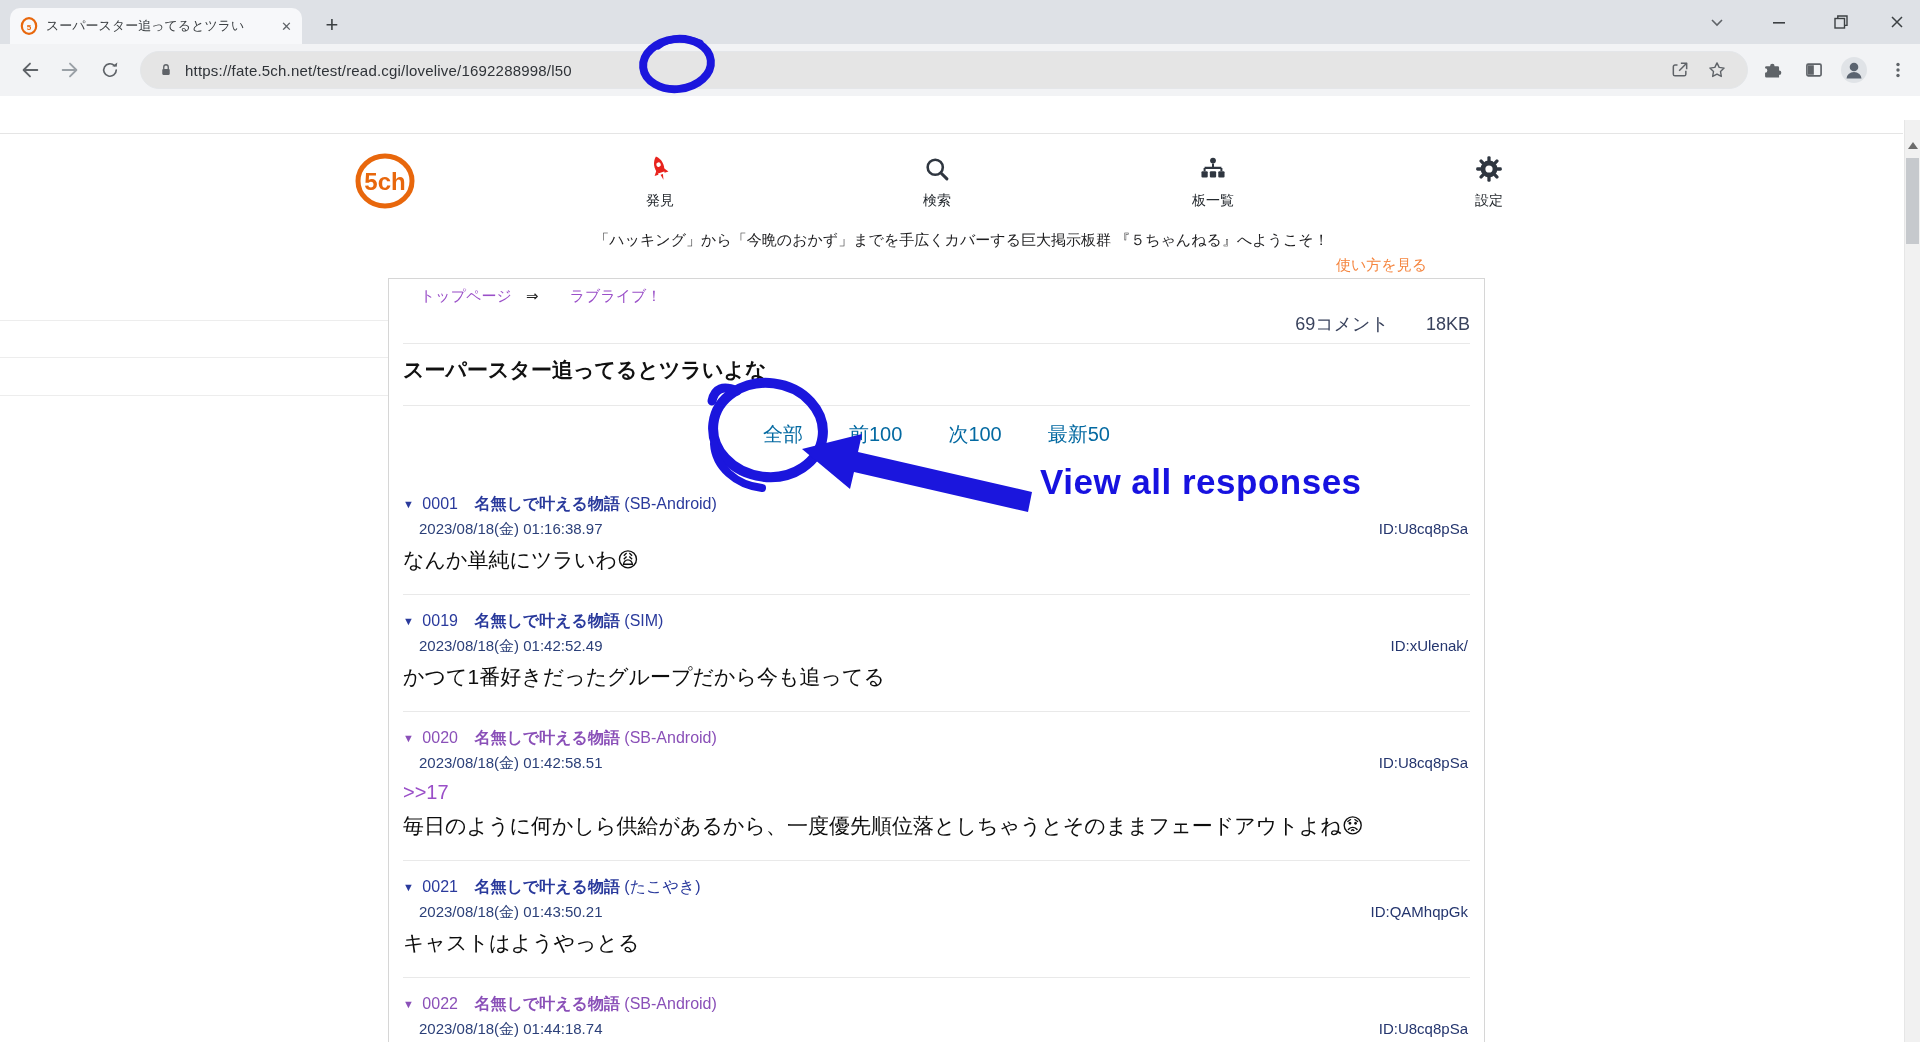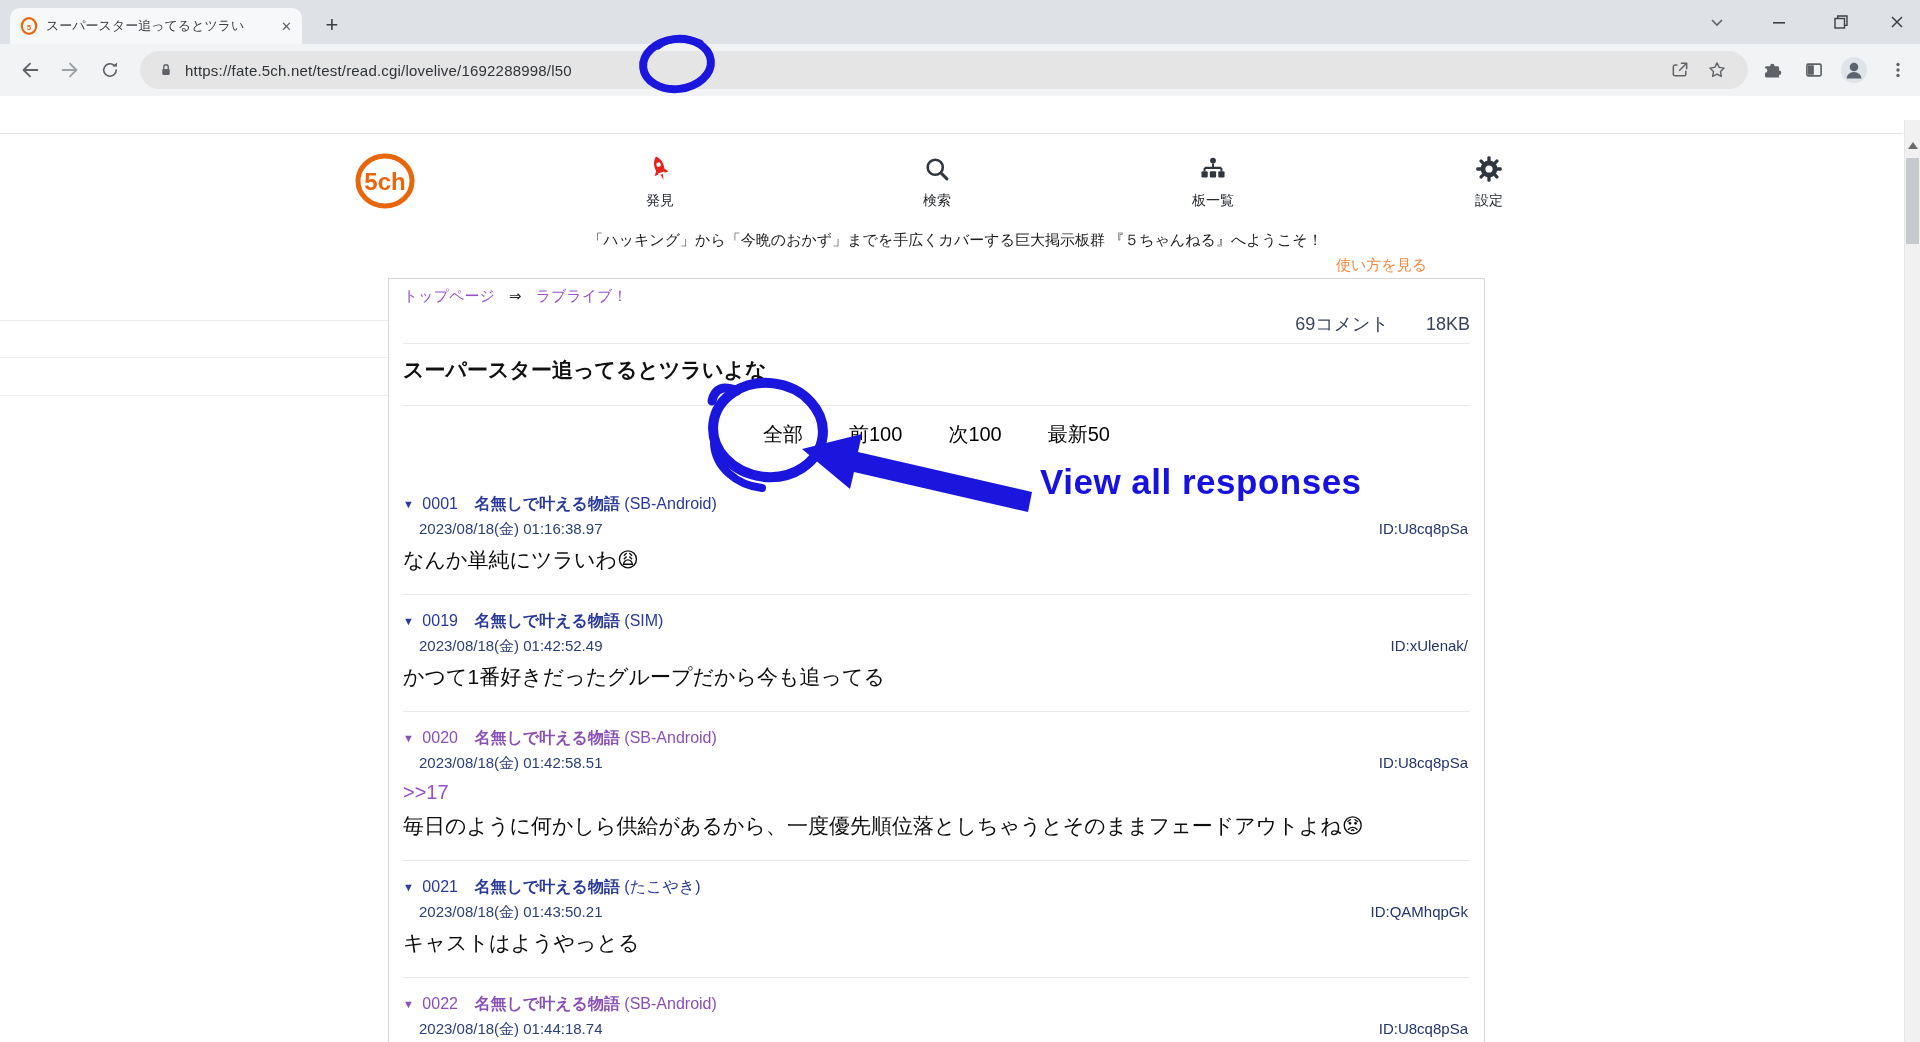--- a/index.html
+++ b/index.html
@@ -27,37 +27,37 @@
   .hairline{position:absolute;left:0;top:133px;width:1903px;height:1px;background:#e5e5e5;}
   
   .scrollbar{position:absolute;left:1904px;top:120px;width:16px;height:922px;background:#f1f1f1;border-left:1px solid #e6e6e6;box-sizing:border-box;}
   .sb-arrow{position:absolute;left:3px;top:22px;width:0;height:0;border-left:5px solid transparent;border-right:5px solid transparent;border-bottom:7px solid #6b6b6b;}
   .sb-thumb{position:absolute;left:1px;top:38px;width:13px;height:86px;background:#c6c9cd;}
   
   .site-logo{position:absolute;left:352px;top:152px;width:66px;height:58px;}
   .site-nav-item{position:absolute;top:152px;width:120px;margin-left:-60px;text-align:center;}
   .site-nav-item .glyph{height:34px;display:flex;align-items:center;justify-content:center;}
   .site-nav-item .lbl{font-size:14px;color:#24292e;margin-top:6px;}
-  .welcome{position:absolute;left:4px;top:231px;width:1903px;text-align:center;font-size:15px;color:#1d1d1f;}
+  .welcome{position:absolute;left:10px;top:231px;width:1903px;text-align:center;font-size:15px;color:#1d1d1f;}
   .help-link{position:absolute;left:1336px;top:256px;font-size:15px;color:#f5853f;cursor:pointer;}
   .margin-line{position:absolute;left:0;width:389px;height:1px;background:#ededed;}
   
   .thread-box{position:absolute;left:388px;top:278px;width:1097px;height:764px;background:#fff;
               border:1px solid #d6d6d6;border-bottom:none;box-sizing:border-box;padding:0 14px;overflow:hidden;}
   .crumbs{margin-top:8px;font-size:15px;}
-  .crumb-link{color:#9a4fc8;cursor:pointer;}
+  .crumb-link{color:#9a4fc8;cursor:pointer;margin-left:17px;}
   .crumb-arrow{color:#222;margin:0 10px;}
   .meta-row{text-align:right;font-size:18px;color:#39425c;margin-top:6px;}
   .meta-row .kb{margin-left:32px;}
   hr{border:none;border-top:1px solid #e9e9e9;margin:0;}
   .hr1{margin-top:7px;}
   .thread-title{font-size:21px;font-weight:bold;color:#111;margin-top:12px;}
   .hr2{margin-top:21px;}
   .range-row{margin-top:15px;display:flex;justify-content:center;gap:46px;font-size:20px;}
-  .range-link{color:#000000;cursor:pointer;}
+  .range-link{color:#0369a1;cursor:pointer;}
   
   .posts{margin-top:44px;}
   .post-header{font-size:16px;color:#2a3a9c;cursor:pointer;line-height:24px;}
   .post.visited .post-header{color:#8a50b8;}
   .post-header .marker{font-size:11px;margin-right:4px;vertical-align:1px;}
   .post-header .num{margin-right:12px;}
   .post-header .pname{font-weight:bold;text-align:center;}
   .post-meta{position:relative;line-height:24px;margin-top:1px;}
   .post-meta .date{font-size:15px;color:#2c4079;margin-left:16px;}
   .post-meta .pid{position:absolute;right:2px;top:0;font-size:15px;color:#24356e;}

